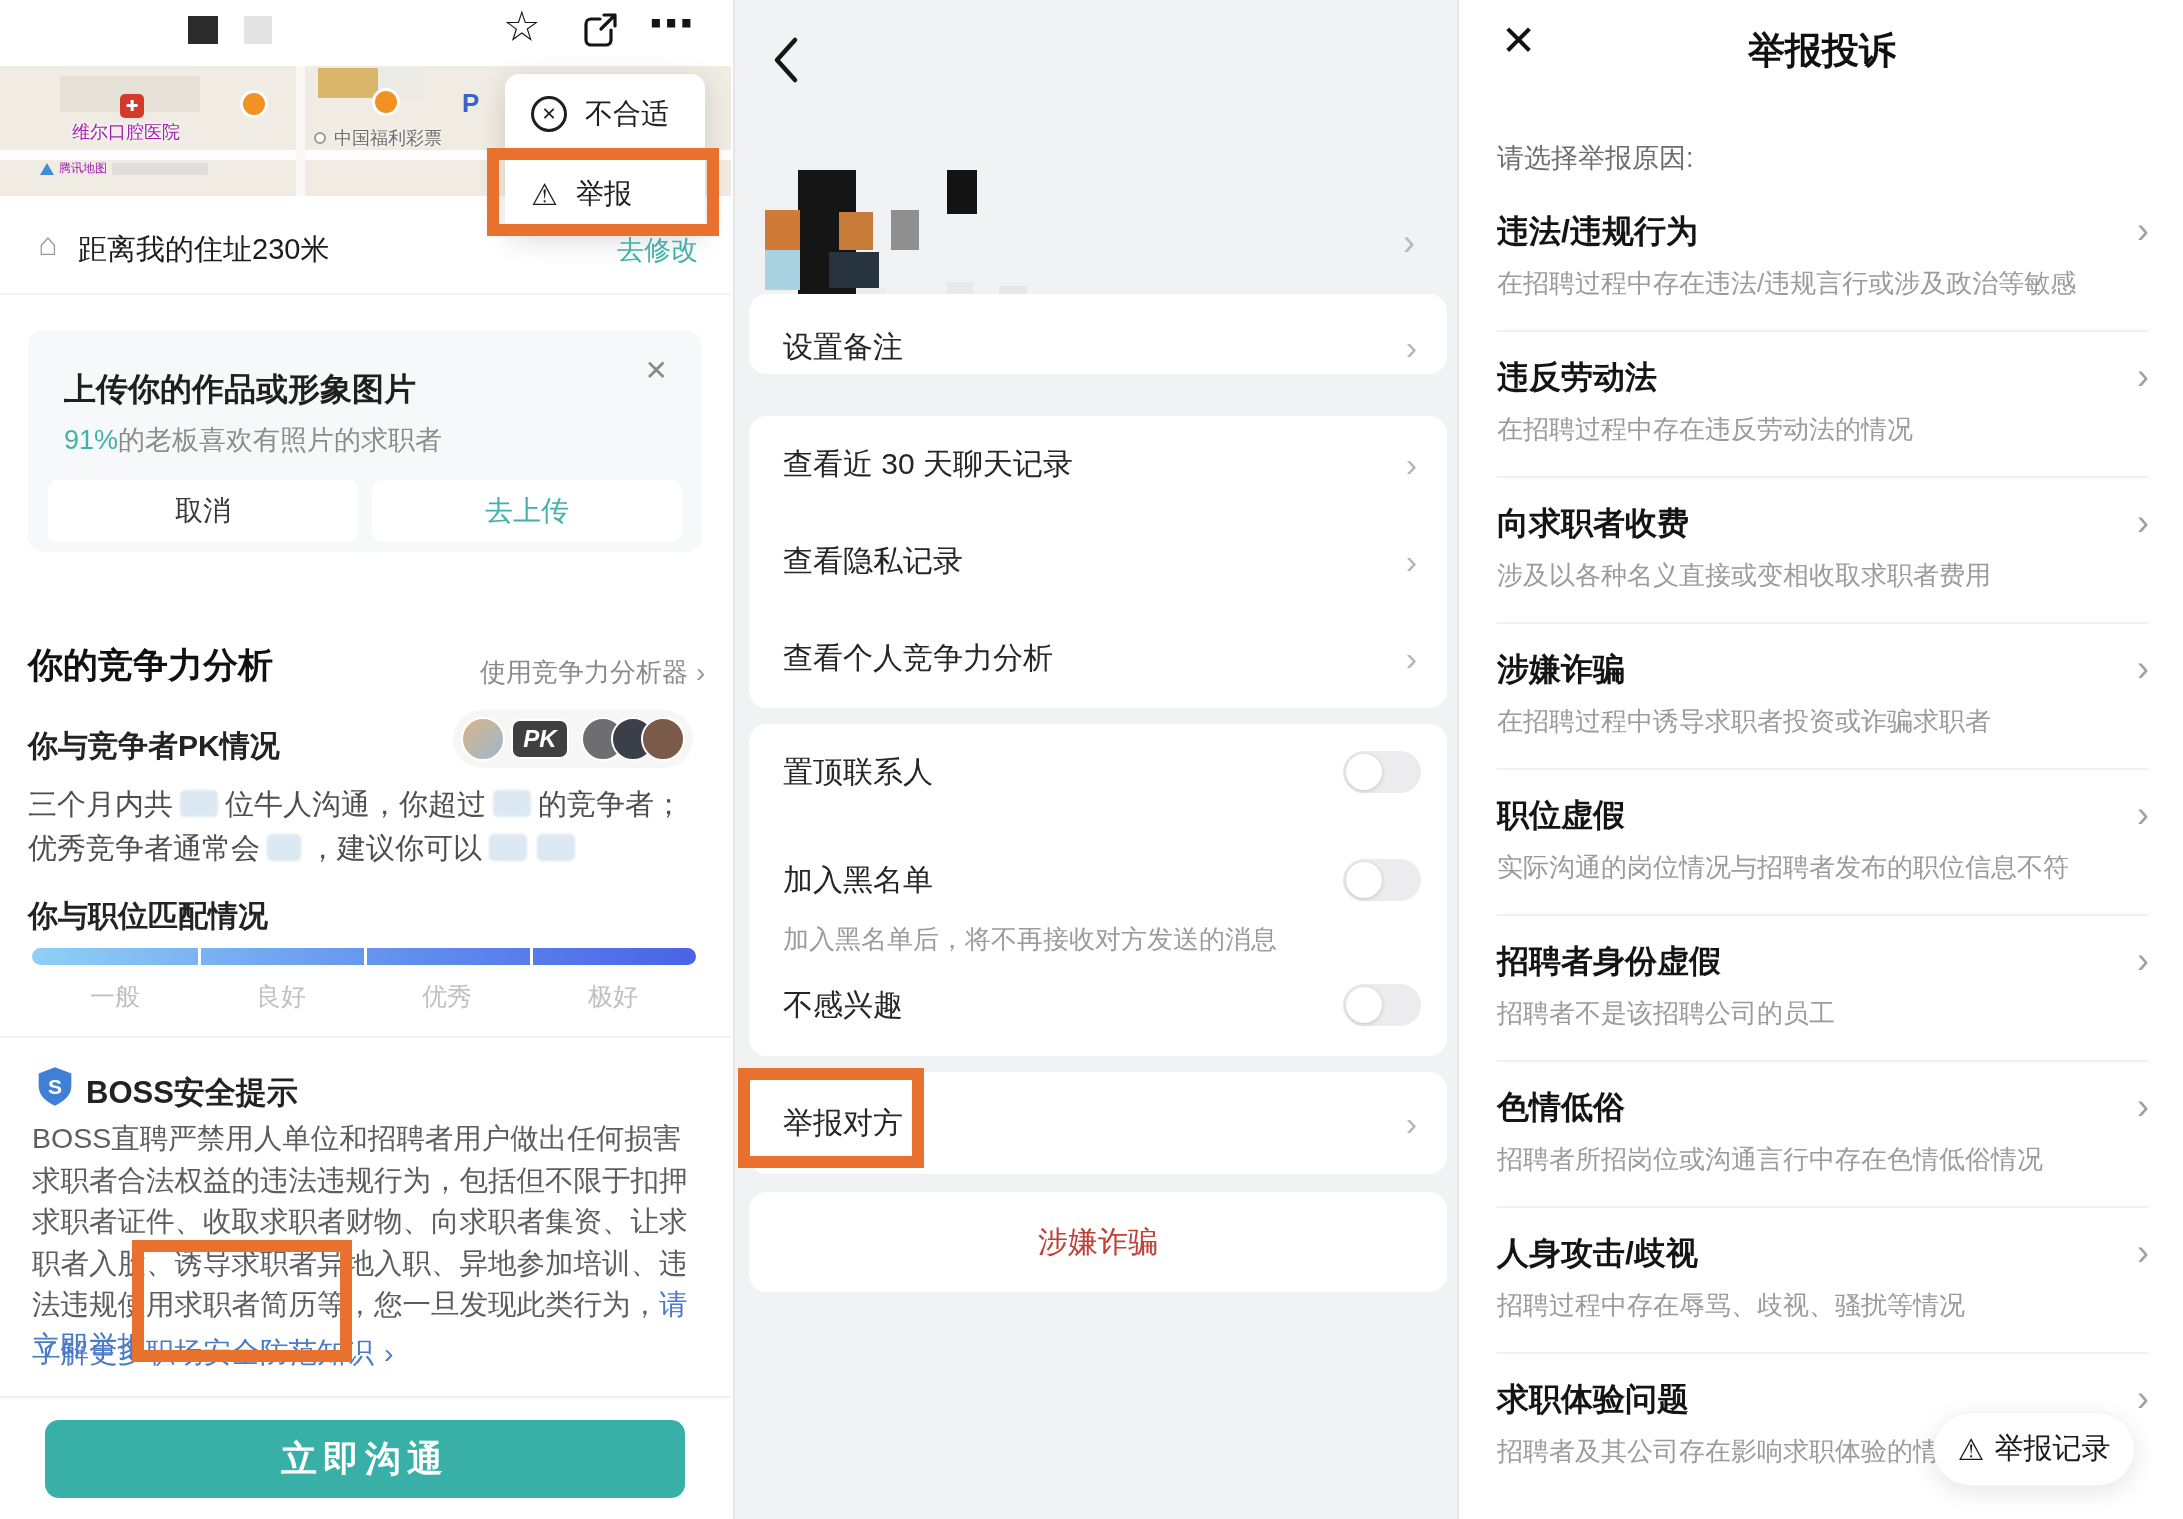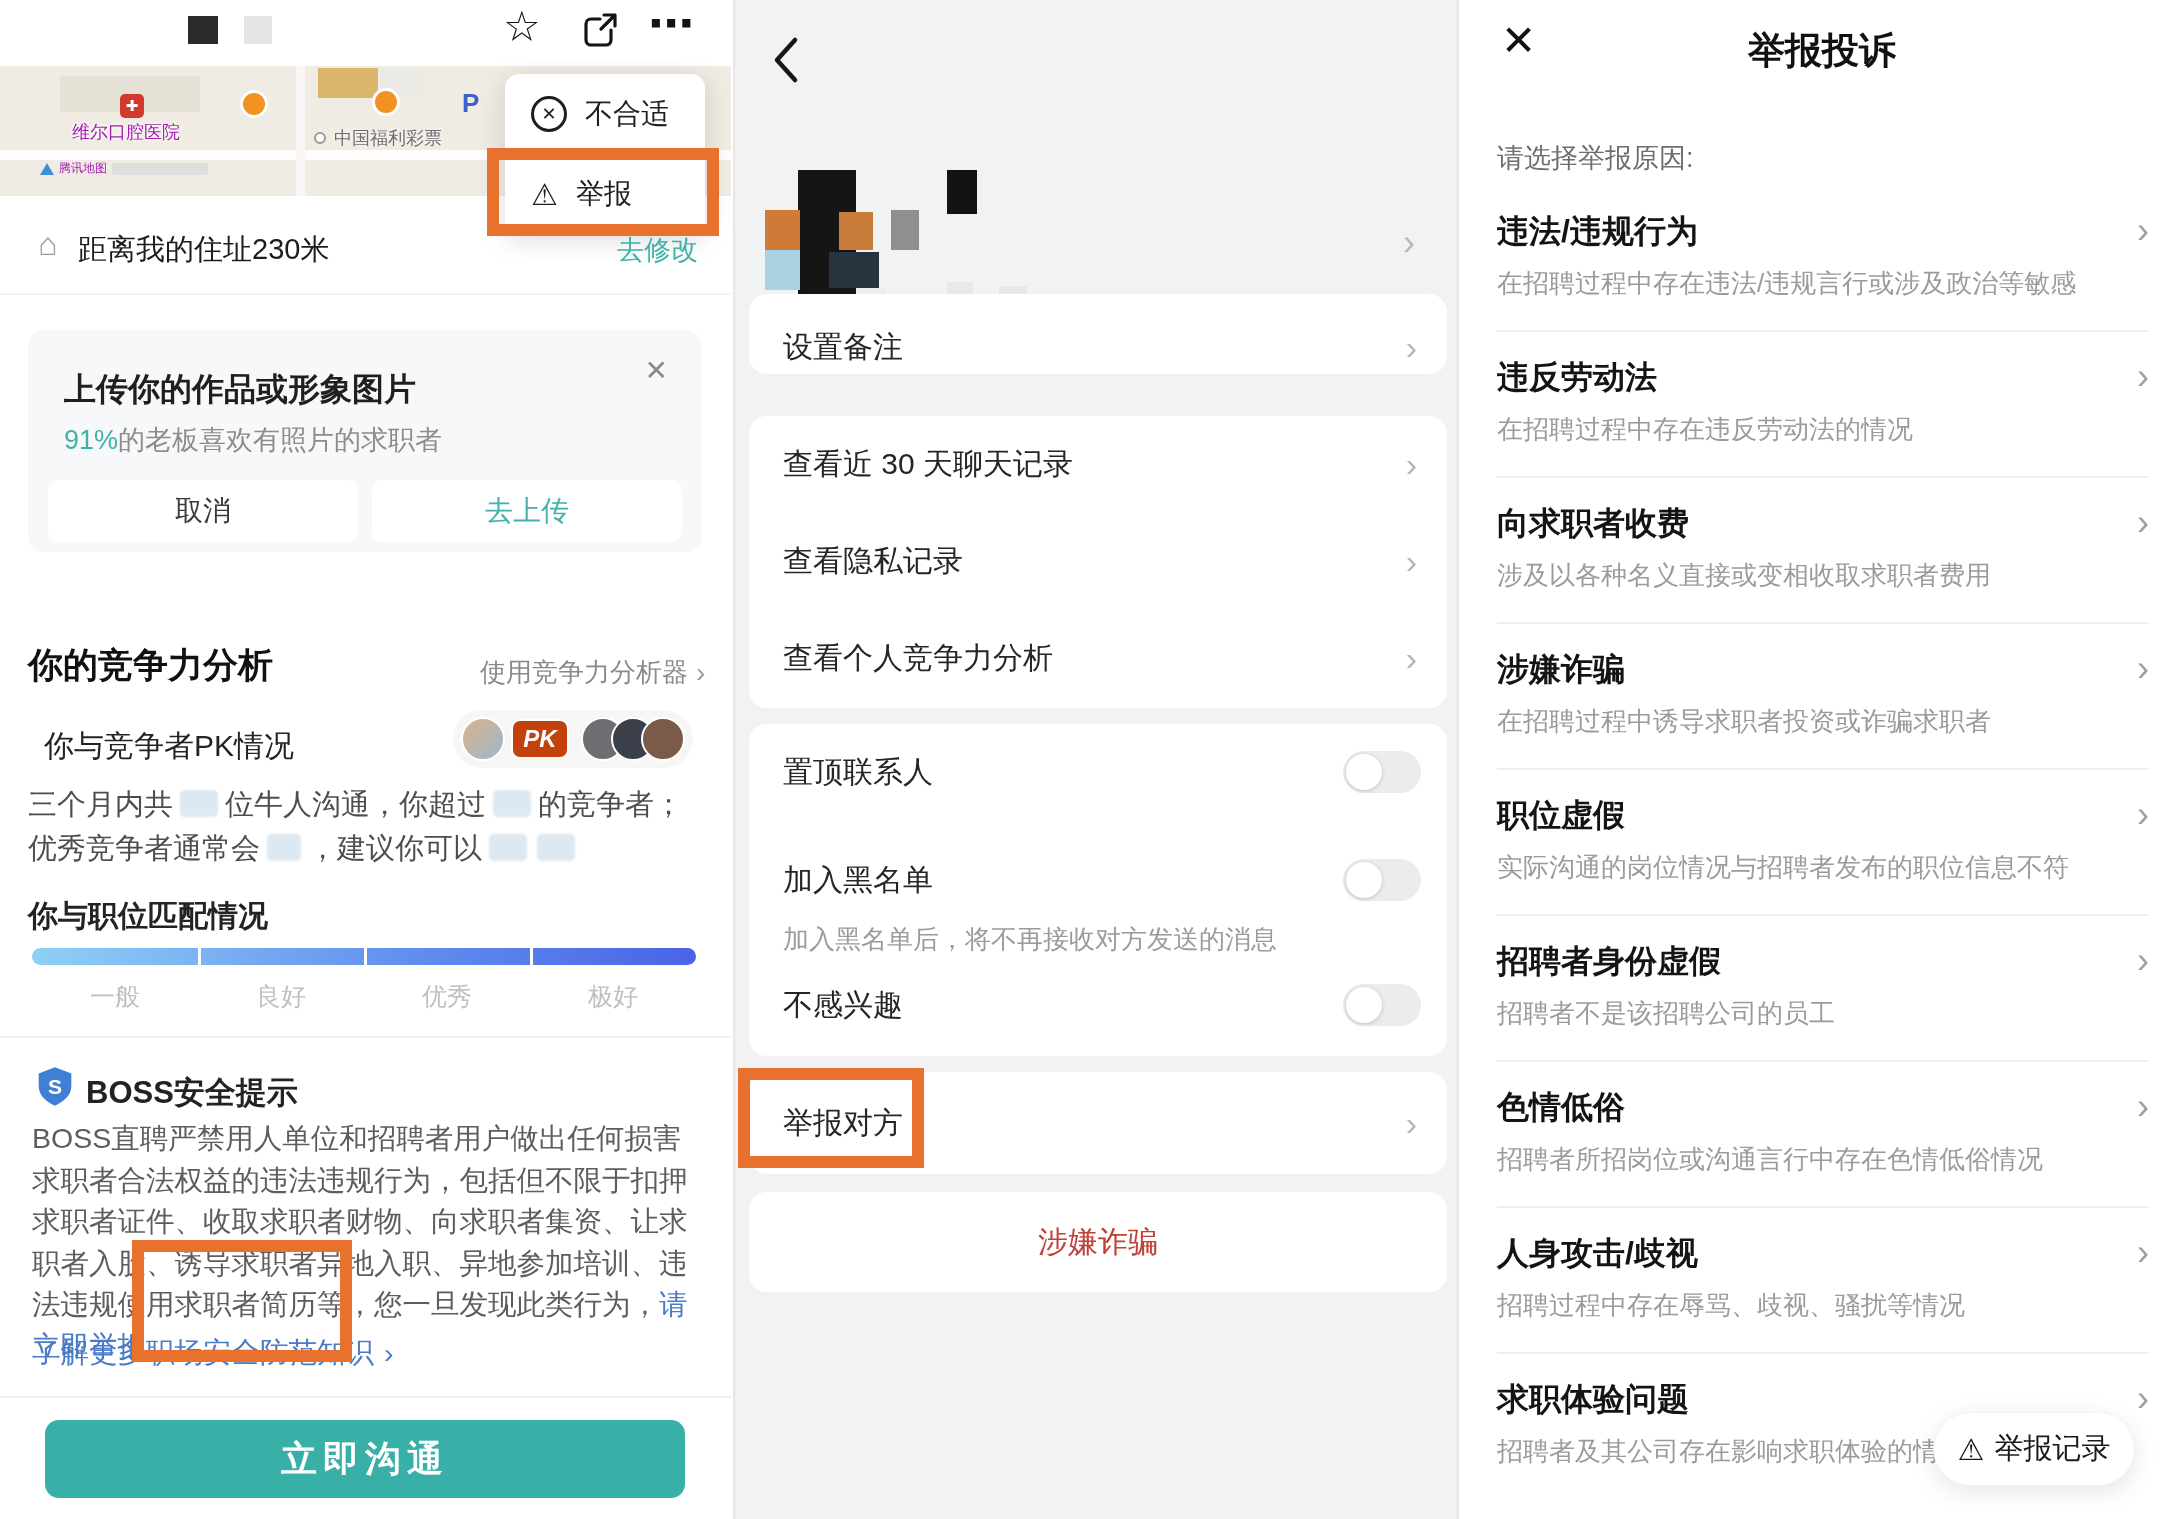--- a/index.html
+++ b/index.html
@@ -61,26 +61,26 @@
   .uc-btns { left:20px; top:150px; width:634px; display:flex; gap:14px; position:absolute;}
   .uc-btn { flex:1; height:62px; background:#fff; border-radius:10px; border:none;
     display:flex; align-items:center; justify-content:center; font-size:28px; }
   .uc-btn.cancel { color:#3a3a3a; }
   .uc-btn.go { color:#3fb3a9; }
 
   .sec-title { left:28px; top:642px; font-size:35px; font-weight:bold; color:#111; }
   .sec-link { left:480px; top:655px; font-size:26px; color:#8a8a8a; display:flex; gap:8px; align-items:center;}
   .sec-link .chev { color:#9a9a9a; font-size:28px; }
 
-  .pk-title { left:28px; top:726px; font-size:30px; font-weight:normal; color:#232323;margin-left:16px; }
+  .pk-title { left:28px; top:726px; font-size:30px; font-weight:bold; color:#232323; }
   .pk-pill { right:38px; top:710px; height:58px; background:#f6f6f6; border-radius:29px;
     display:flex; align-items:center; padding:0 8px; position:absolute; }
   .av { width:44px; height:44px; border-radius:50%; border:2px solid #fff; flex-shrink:0;}
   .av1 { background:linear-gradient(135deg,#d9b38a,#9db8cc); }
-  .pk-badge { width:58px; height:40px; margin:0 6px; background:#c2410c; border:2px solid #fff; border-radius:9px;
+  .pk-badge { width:58px; height:40px; margin:0 6px; background:#404040; border:2px solid #fff; border-radius:9px;
     color:#fff; font-size:24px; font-weight:bold; font-style:italic; display:flex; align-items:center; justify-content:center;}
   .av2 { background:#6d6d72; margin-left:6px;}
   .av3 { background:#3a3f4a; margin-left:-14px;}
   .av4 { background:#7a5a48; margin-left:-14px;}
 
   .pk-para { left:28px; top:782px; width:676px; font-size:29px; color:#4e4e4e; line-height:44px; }
   .chip { display:inline-block; height:27px; background:#dce8f2; border-radius:5px;
     vertical-align:-3px; margin:0 7px; filter:blur(1px); }
   .chip.w1{width:38px;} .chip.w2{width:38px;} .chip.w3{width:34px;} .chip.w4{width:38px; margin-right:3px;} .chip.w5{width:38px;}
 

